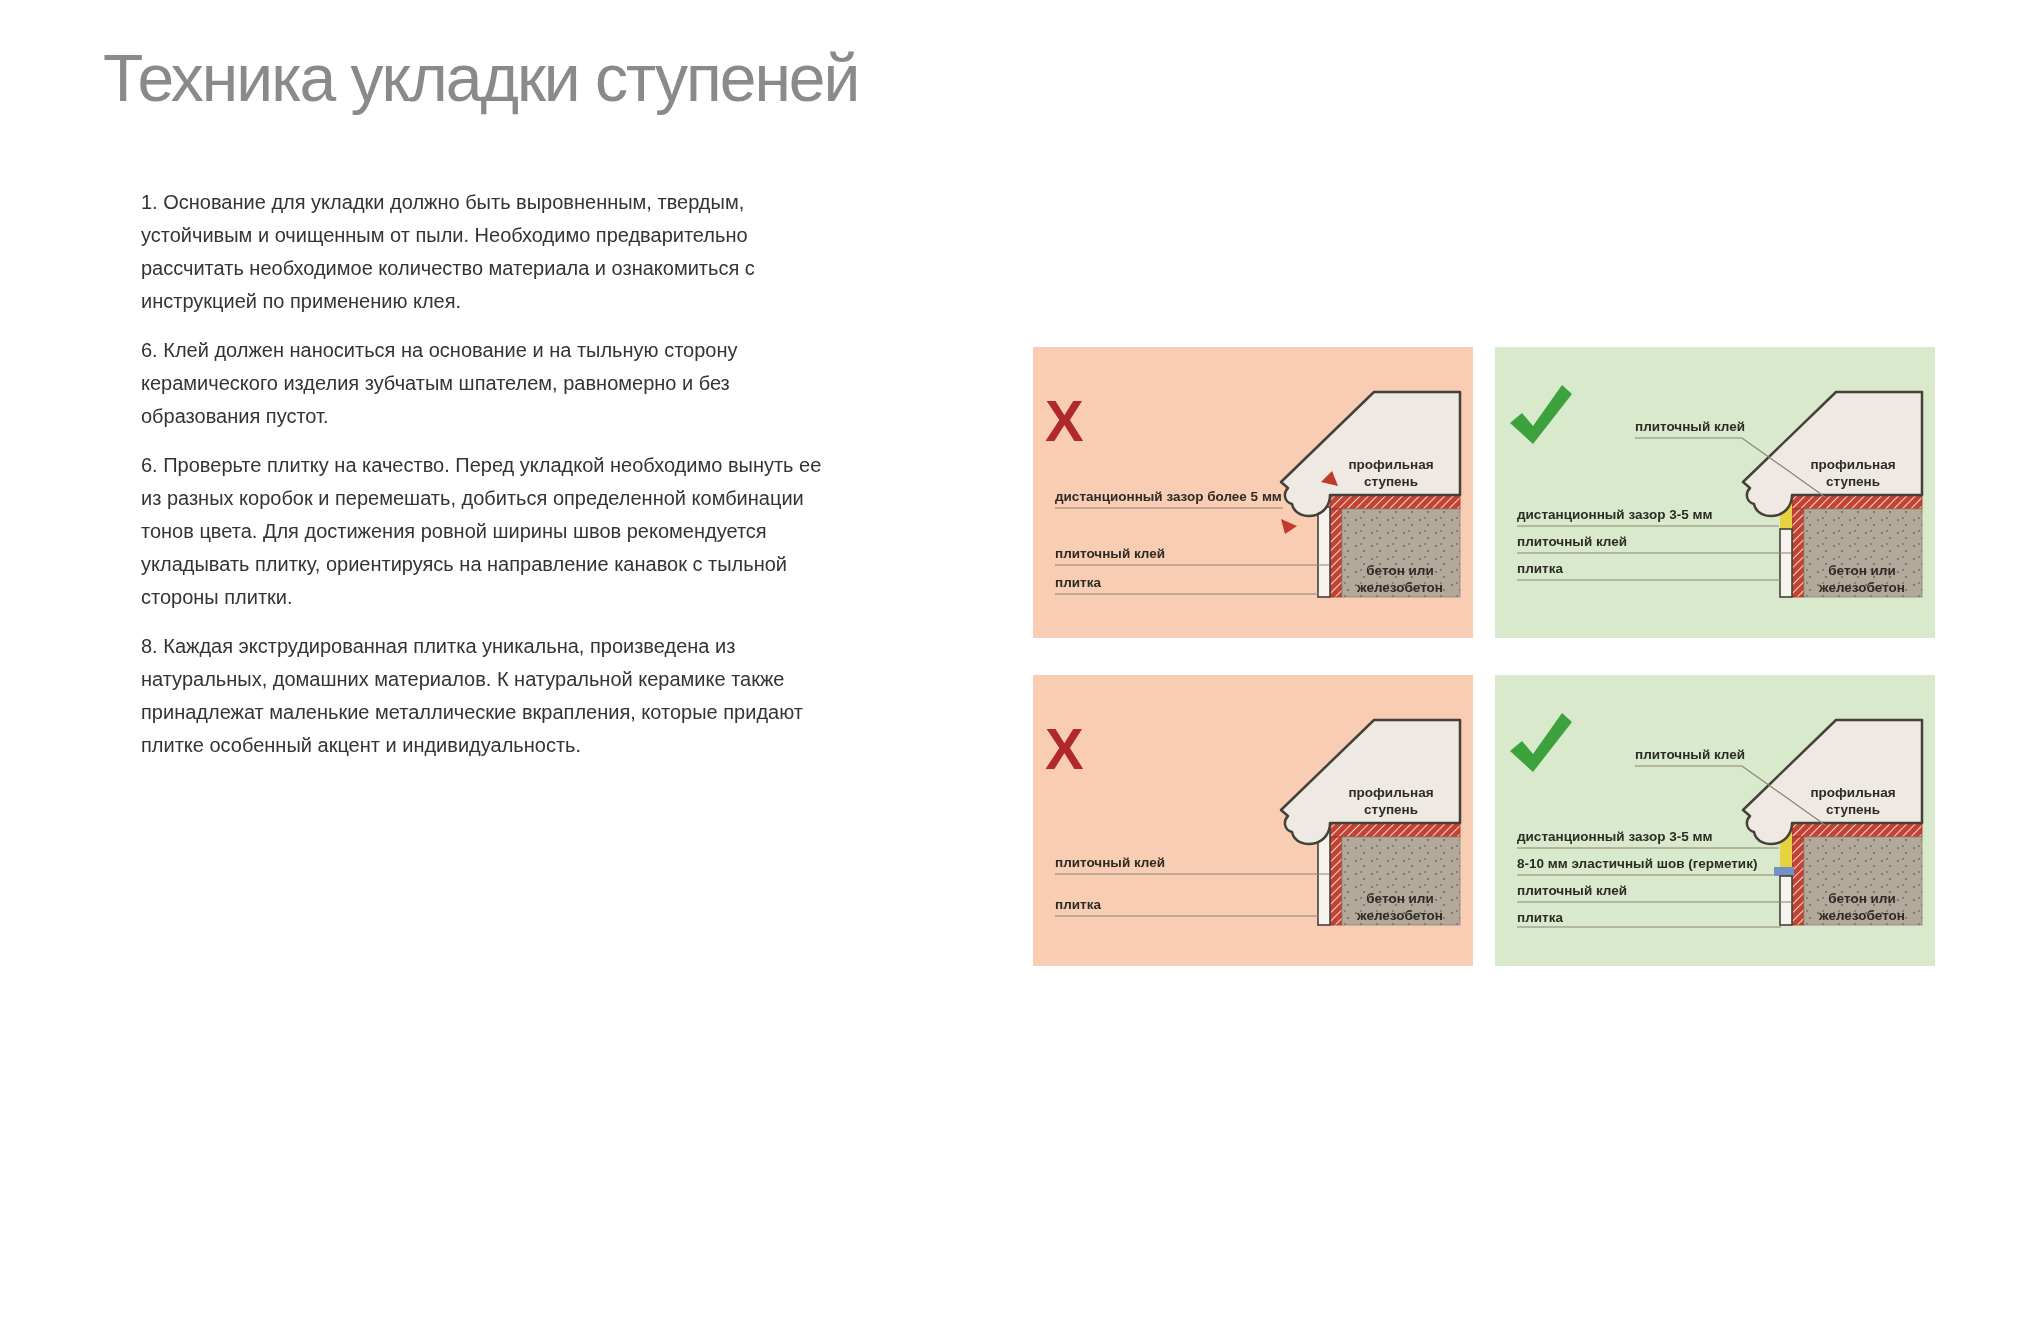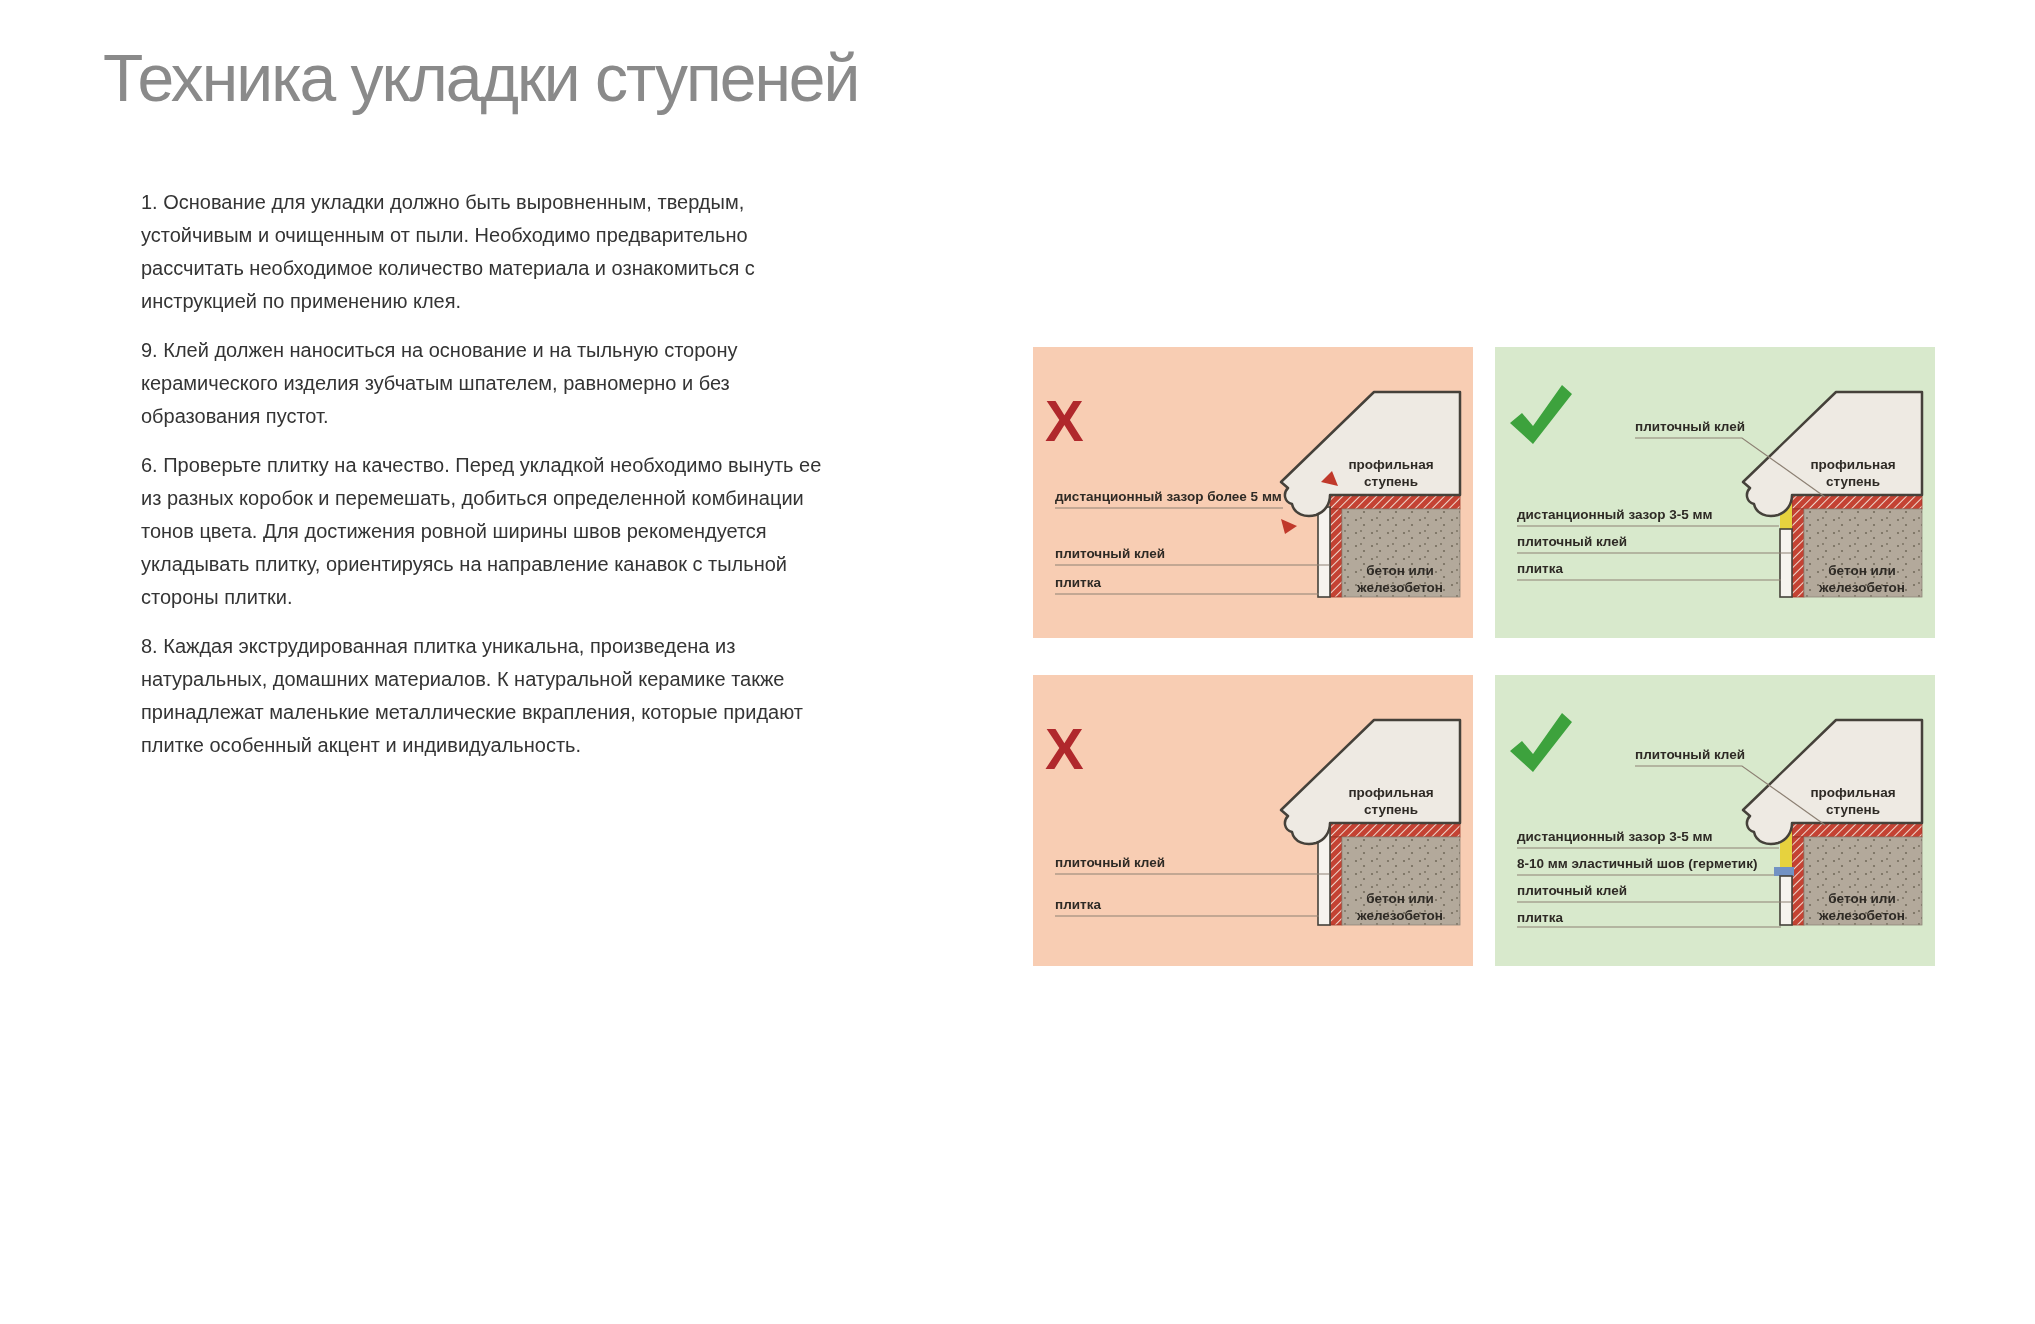--- a/index.html
+++ b/index.html
@@ -45,21 +45,21 @@
         <circle cx="11" cy="9" r="1.1" fill="#746c5d"></circle>
         <circle cx="8" cy="2" r="0.9" fill="#746c5d"></circle>
       </pattern>
     </defs>
   </svg>
 
   <h1 class="title">Техника укладки ступеней</h1>
 
   <div class="instructions">
     <p>1. Основание для укладки должно быть выровненным, твердым, устойчивым и очищенным от пыли. Необходимо предварительно рассчитать необходимое количество материала и ознакомиться с инструкцией по применению клея.</p>
-    <p>9. Клей должен наноситься на основание и на тыльную сторону керамического изделия зубчатым шпателем, равномерно и без образования пустот.</p>
+    <p>6. Клей должен наноситься на основание и на тыльную сторону керамического изделия зубчатым шпателем, равномерно и без образования пустот.</p>
     <p>6. Проверьте плитку на качество. Перед укладкой необходимо вынуть ее из разных коробок и перемешать, добиться определенной комбинации тонов цвета. Для достижения ровной ширины швов рекомендуется укладывать плитку, ориентируясь на направление канавок с тыльной стороны плитки.</p>
     <p>8. Каждая экструдированная плитка уникальна, произведена из натуральных, домашних материалов. К натуральной керамике также принадлежат маленькие металлические вкрапления, которые придают плитке особенный акцент и индивидуальность.</p>
   </div>
 
   <div class="panel panel-wrong" style="left:1033px;top:347px;">
     <svg viewBox="0 0 440 291">
       <rect class="adh" x="297" y="148" width="130" height="14"></rect>
       <rect class="adh" x="297" y="162" width="12" height="88"></rect>
       <rect class="conc" x="309" y="162" width="118" height="88"></rect>
       <rect class="tile" x="285" y="160" width="12" height="90"></rect>

